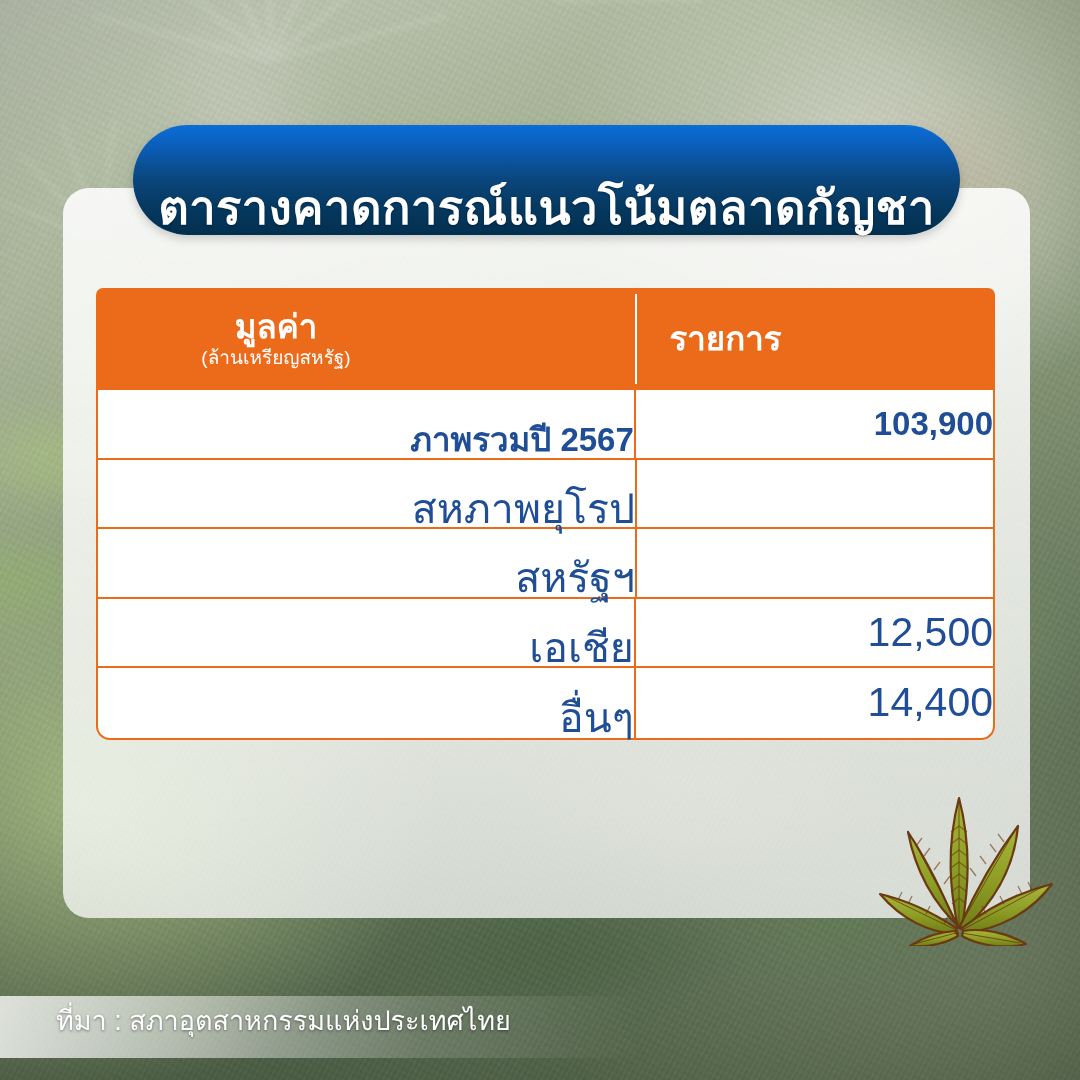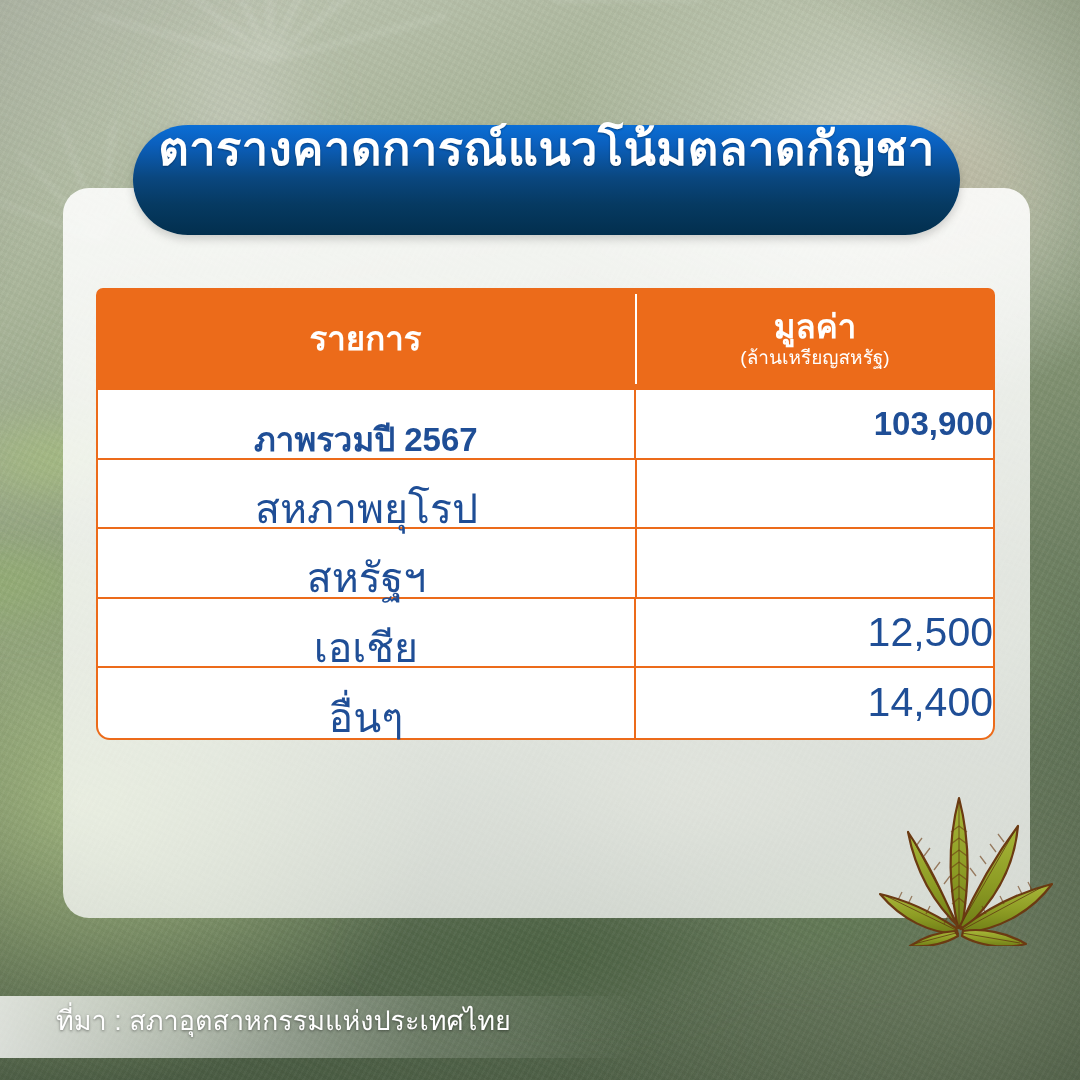--- a/index.html
+++ b/index.html
@@ -51,21 +51,21 @@
     position:absolute; left:63px; top:188px; width:967px; height:730px;
     background:linear-gradient(180deg, rgba(255,255,255,.88) 0%, rgba(255,255,255,.80) 55%, rgba(255,255,255,.74) 100%);
     border-radius:26px; z-index:1;
   }
 
   
   #title-banner {
     position:absolute; left:133px; top:125px; width:827px; height:110px;
     border-radius:56px; z-index:3;
     background:linear-gradient(180deg,#0a6ed6 0%,#0b5fbc 18%,#0a477f 48%,#063a62 72%,#022f4e 100%);
-    display:flex; align-items:flex-start; justify-content:center;
+    display:flex; align-items:flex-end; justify-content:center;
     box-shadow:0 4px 10px rgba(0,0,0,.18);
   }
   #title-text {
     color:#fff; font-size:47px; font-weight:700; letter-spacing:.5px;
     line-height:1; padding-bottom:4px;
     text-shadow:0 1px 2px rgba(0,0,0,.35);
   }
 
   
   #table {
@@ -90,21 +90,21 @@
 
   #table-body {
     position:absolute; left:0; top:102px; width:899px; height:350px;
     background:#ffffff;
     border:2px solid #ec6b1a; border-top:none;
     border-radius:0 0 14px 14px;
   }
   .row { display:flex; height:69.5px; border-bottom:2px solid #ec6b1a; }
   .row:last-child { border-bottom:none; }
   .row .cell { display:flex; align-items:center; }
-  .row .cell.label { width:537px; justify-content:center;margin-top:32px; }
+  .row .cell.label { width:537px; justify-content:flex-end;margin-top:32px; }
   .row .cell.value { width:358px; justify-content:flex-end; }
   .row .vdiv { width:2px; background:#ec6b1a; }
   .cell-txt { color:#1f4e96; font-size:41px; line-height:1; }
   .row.total .cell-txt { font-weight:700; font-size:33px; }
 
   
   #leaf-deco { position:absolute; left:872px; top:786px; width:190px; height:160px; z-index:4; }
 
   
   #footer-band {
@@ -142,26 +142,26 @@
 
 <div id="card"></div>
 
 <div id="title-banner">
   <span id="title-text">ตารางคาดการณ์แนวโน้มตลาดกัญชา</span>
 </div>
 
 <div id="table">
 
   <div id="table-head">
-    <div class="hcell left">
-      <span class="head-main">รายการ</span>
-    </div>
     <div class="hcell right">
       <span class="head-main">มูลค่า</span>
       <span class="head-sub">(ล้านเหรียญสหรัฐ)</span>
+    </div>
+    <div class="hcell left">
+      <span class="head-main">รายการ</span>
     </div>
     <div class="head-div"></div>
   </div>
 
   <div id="table-body">
 
     <div class="row total">
       <div class="cell label">
         <span class="cell-txt">ภาพรวมปี 2567</span>
       </div>

